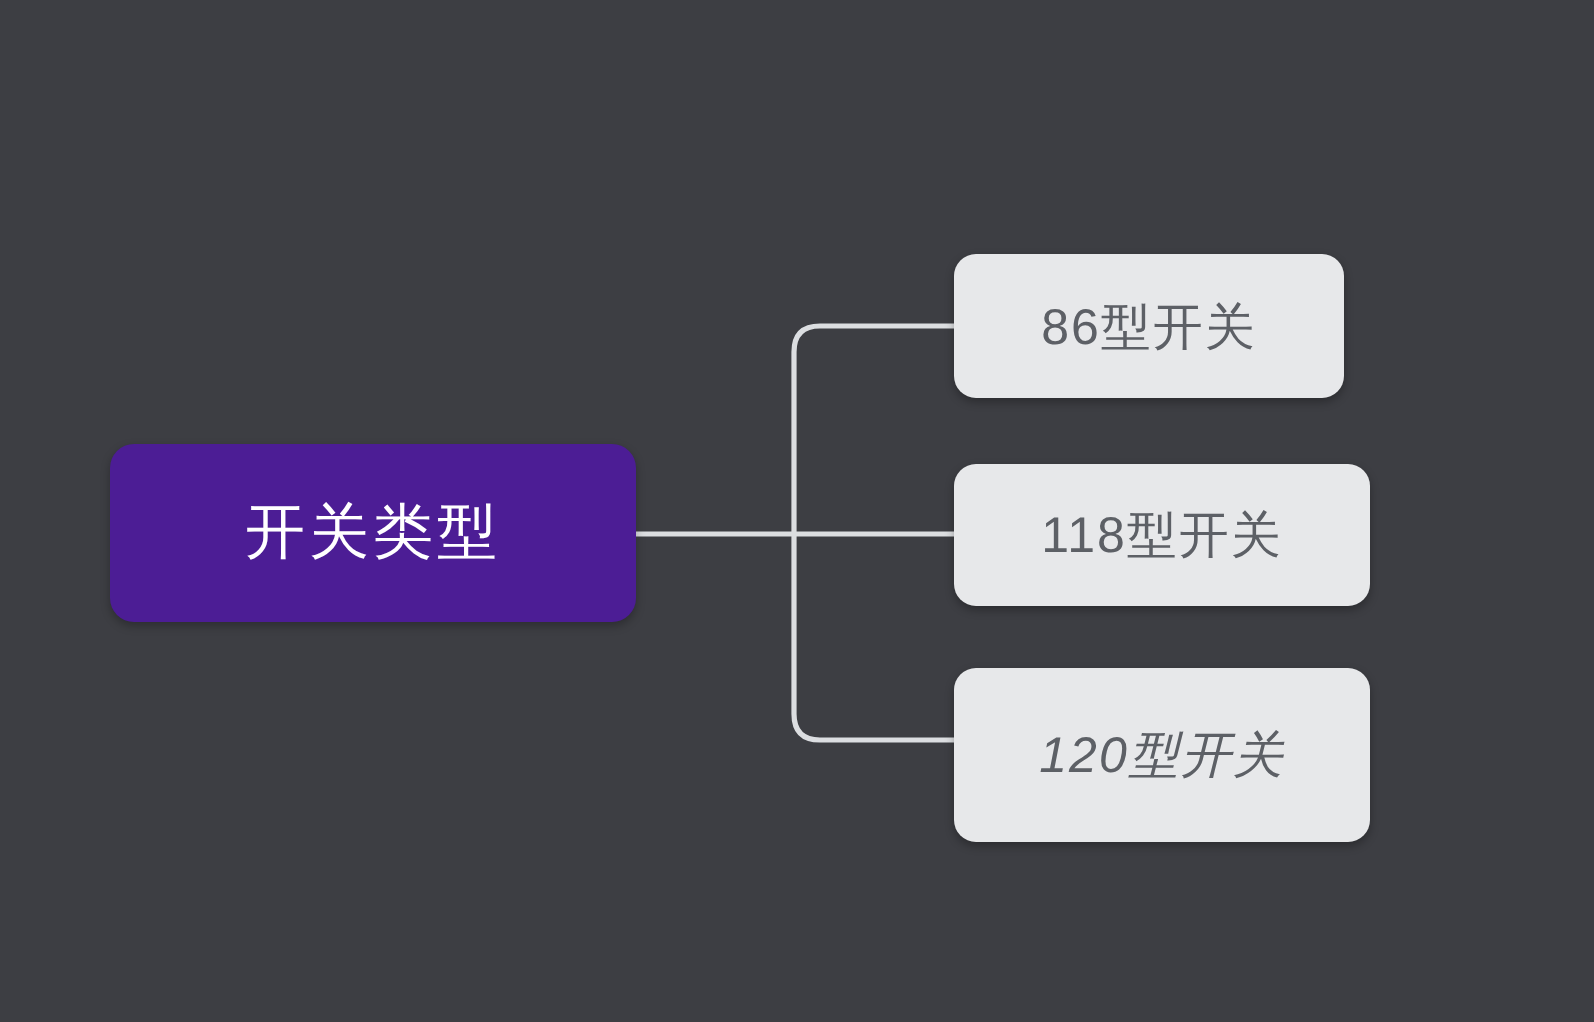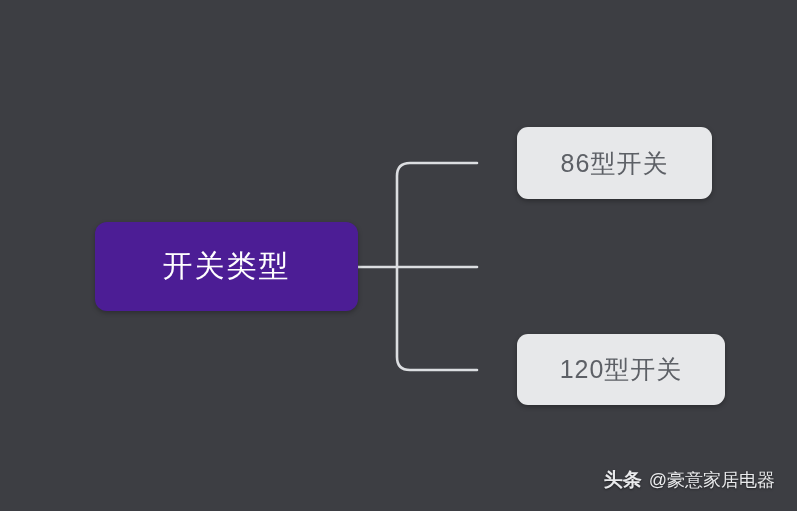--- a/index.html
+++ b/index.html
@@ -29,21 +29,20 @@
   
   .node {
     position: absolute;
     z-index: 2;
     box-sizing: border-box;
     display: flex;
     align-items: center;
     justify-content: center;
     border-radius: 11px;
     white-space: nowrap;
-    margin-left: 40px;
   }
 
   .node-root {
     left: 55px;
     top: 222px;
     width: 263px;
     height: 89px;
     background: #4c1d95;
     border-radius: 12px;
     box-shadow: 0 2px 5px rgba(0,0,0,0.28);
@@ -61,21 +60,21 @@
   }
   .node-child .node-label {
     color: #5d6066;
     font-size: 25px;
     letter-spacing: 1px;
     font-weight: 400;
   }
 
   .child-0 { left: 477px; top: 127px; width: 195px; height: 72px; }
   .child-1 { left: 477px; top: 232px; width: 208px; height: 71px; }
-  .child-2 { left: 477px; top: 334px; width: 208px; height: 71px; }
+  .child-2 { left: 477px; top: 334px; width: 208px; height: 87px; font-style: italic; }
 
   
   .watermark {
     position: absolute;
     z-index: 3;
     right: 22px;
     bottom: 18px;
     display: flex;
     align-items: baseline;
     gap: 7px;
@@ -112,23 +111,22 @@
   </svg>
 
   <div class="node node-root">
     <span class="node-label">开关类型</span>
   </div>
 
   <div class="node node-child child-0">
     <span class="node-label">86型开关</span>
   </div>
 
+  <div class="node node-child child-1">
+    <span class="node-label">118型开关</span>
+  </div>
 
   <div class="node node-child child-2">
     <span class="node-label">120型开关</span>
   </div>
 
-  <div class="watermark">
-    <span class="wm-brand">头条</span>
-    <span class="wm-handle">@豪意家居电器</span>
-  </div>
 
 </div>
 
 </body></html>

